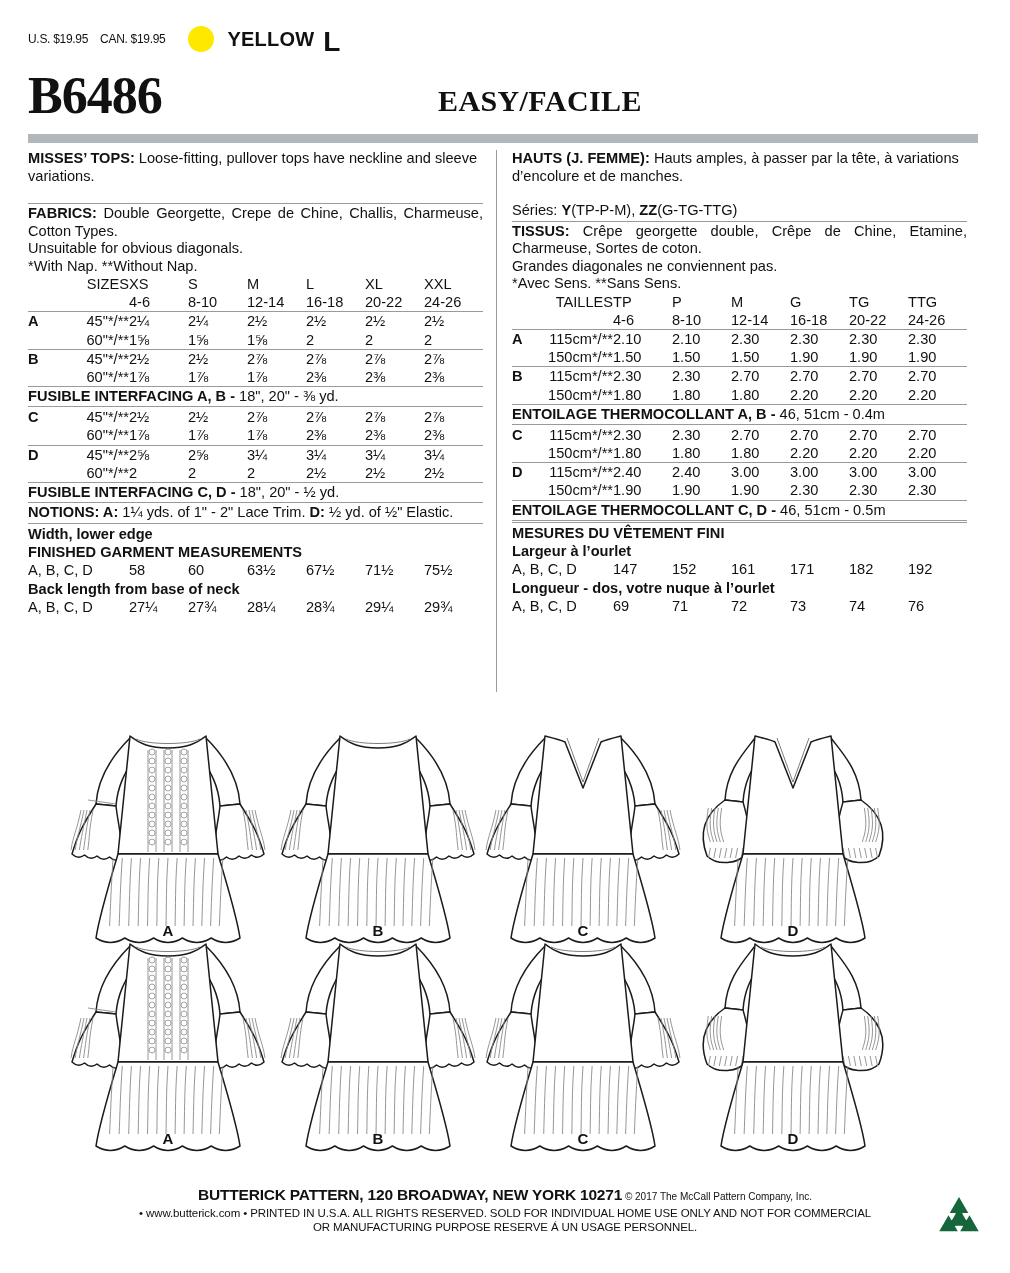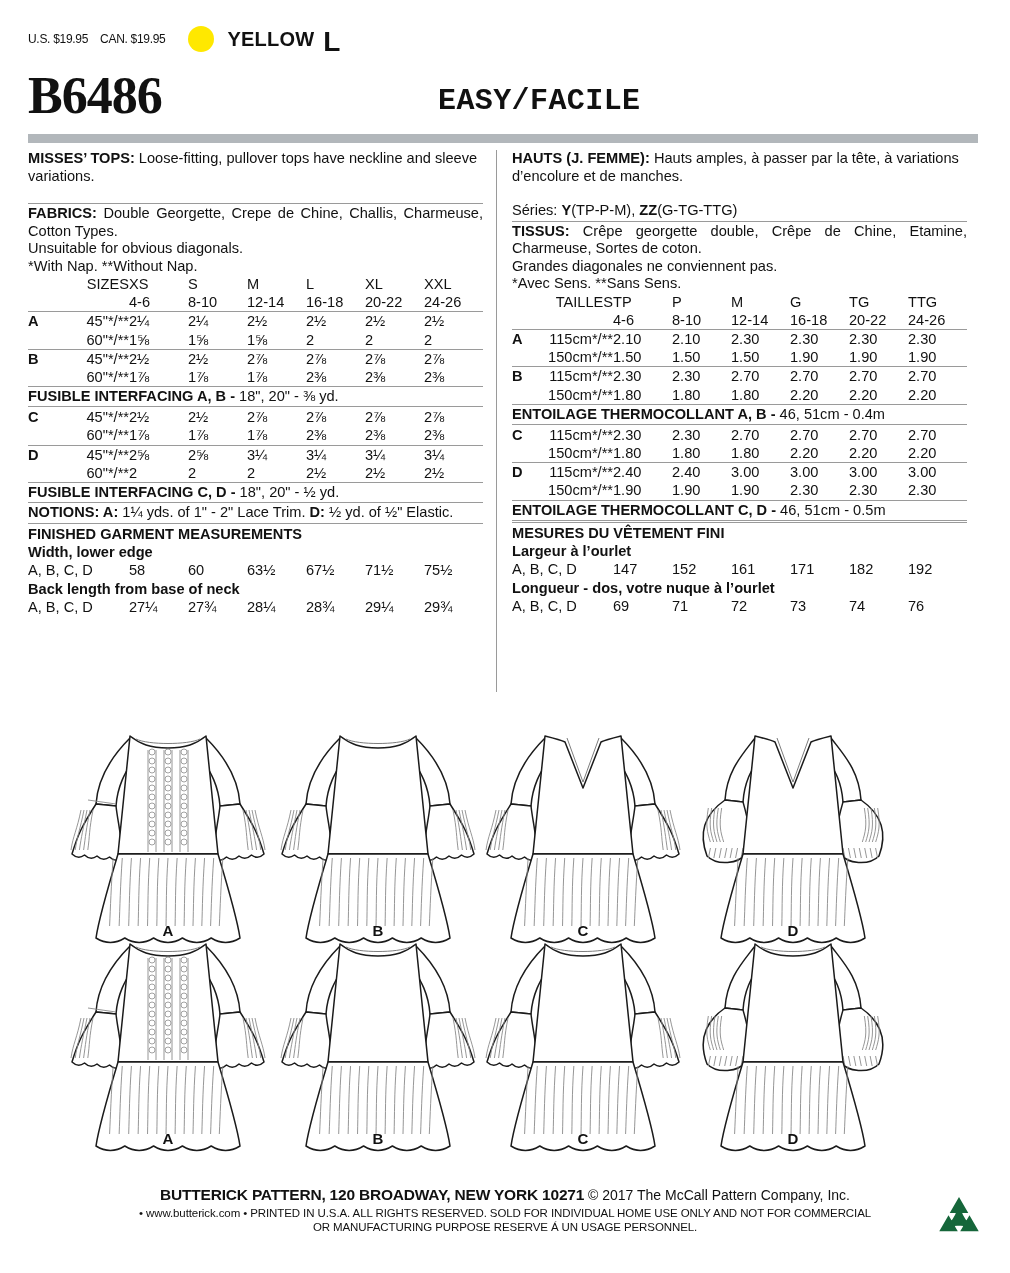--- a/index.html
+++ b/index.html
@@ -33,21 +33,21 @@
 
   
   .titlerow{position:absolute;left:28px;top:74px;width:950px;height:52px;}
   .patno{
     position:absolute;left:0;top:-4px;
     font-family:"Liberation Serif", serif;
     font-size:52px;font-weight:bold;letter-spacing:-1px;line-height:1;
   }
   .easy{
     position:absolute;left:410px;top:10px;
-    font-family:Liberation Mono, monospace;
+    font-family:Liberation Serif, serif;
     font-size:30px;font-weight:bold;letter-spacing:.4px;
   }
 
   .graybar{position:absolute;left:28px;top:134px;width:950px;height:9px;background:#b2b7bb;}
 
   
   .cols{position:absolute;left:28px;top:150px;width:950px;height:542px;}
   .vdiv{position:absolute;left:468px;top:0;width:1px;height:542px;background:#9a9a9a;}
   .col{position:absolute;top:0;width:455px;}
   .col.left{left:0;}
@@ -86,21 +86,21 @@
   .cell{position:absolute;top:0;width:200px;height:235px;}
   .cell svg{display:block;}
   .viewlabel{
     position:absolute;bottom:-4px;left:0;width:200px;text-align:center;
     font-size:15px;font-weight:bold;
   }
 
   
   .footer{position:absolute;left:0;top:1186px;width:1010px;}
   .f1{text-align:center;font-size:15.5px;font-weight:bold;letter-spacing:-0.2px;}
-  .f1 .copy{font-size:14px;font-weight:normal;letter-spacing:0;margin-top:48px;}
+  .f1 .copy{font-size:10px;font-weight:normal;letter-spacing:0;margin-top:48px;}
   .f2{text-align:center;font-size:11.5px;letter-spacing:-0.1px;margin-top:3px;}
   .f3{text-align:center;font-size:11.5px;letter-spacing:-0.1px;margin-top:2px;}
   .recycle{position:absolute;right:24px;top:4px;width:54px;height:58px;}
 </style>
 </head>
 <body>
 
 <div class="page">
 
   <div class="pricebar">
@@ -243,22 +243,22 @@
               <td class="num">2½</td>
               <td class="num">2½</td>
             </tr>
           </tbody>
       </table>
 
       <div class="fus"><span>FUSIBLE INTERFACING C, D - </span><span class="n">18", 20" - ½ yd.</span></div>
       <div class="hr"></div>
       <p class="p"><b>NOTIONS:</b><b> A:</b><span> 1¼ yds. of 1" - 2" Lace Trim. </span><b>D:</b><span> ½ yd. of ½" Elastic.</span></p>
       <div class="hr"></div>
+      <div class="hdg">Width, lower edge</div>
       <div class="hdg">FINISHED GARMENT MEASUREMENTS</div>
-      <div class="hdg">Width, lower edge</div>
       <table class="fin">
         <tbody>
             <tr>
           <td class="lbl">A, B, C, D</td>
           <td class="fnum">58</td>
           <td class="fnum">60</td>
           <td class="fnum">63½</td>
           <td class="fnum">67½</td>
           <td class="fnum">71½</td>
           <td class="fnum">75½</td>

